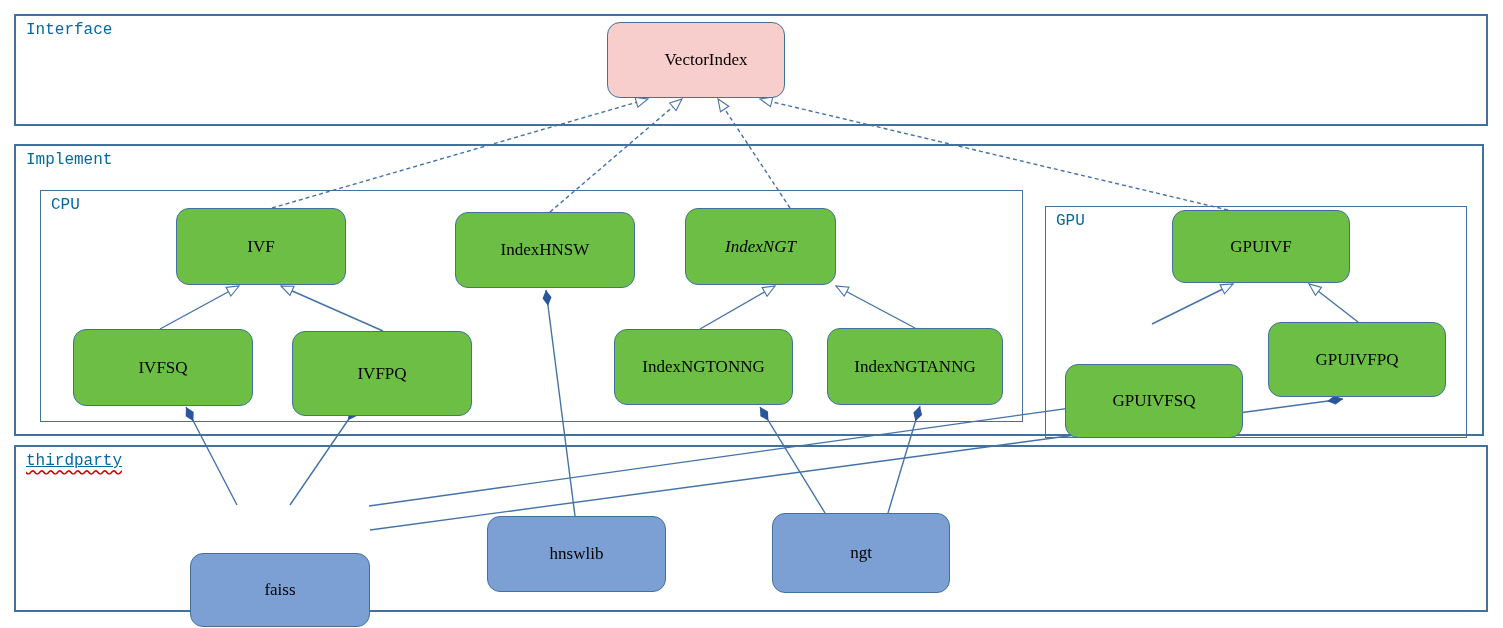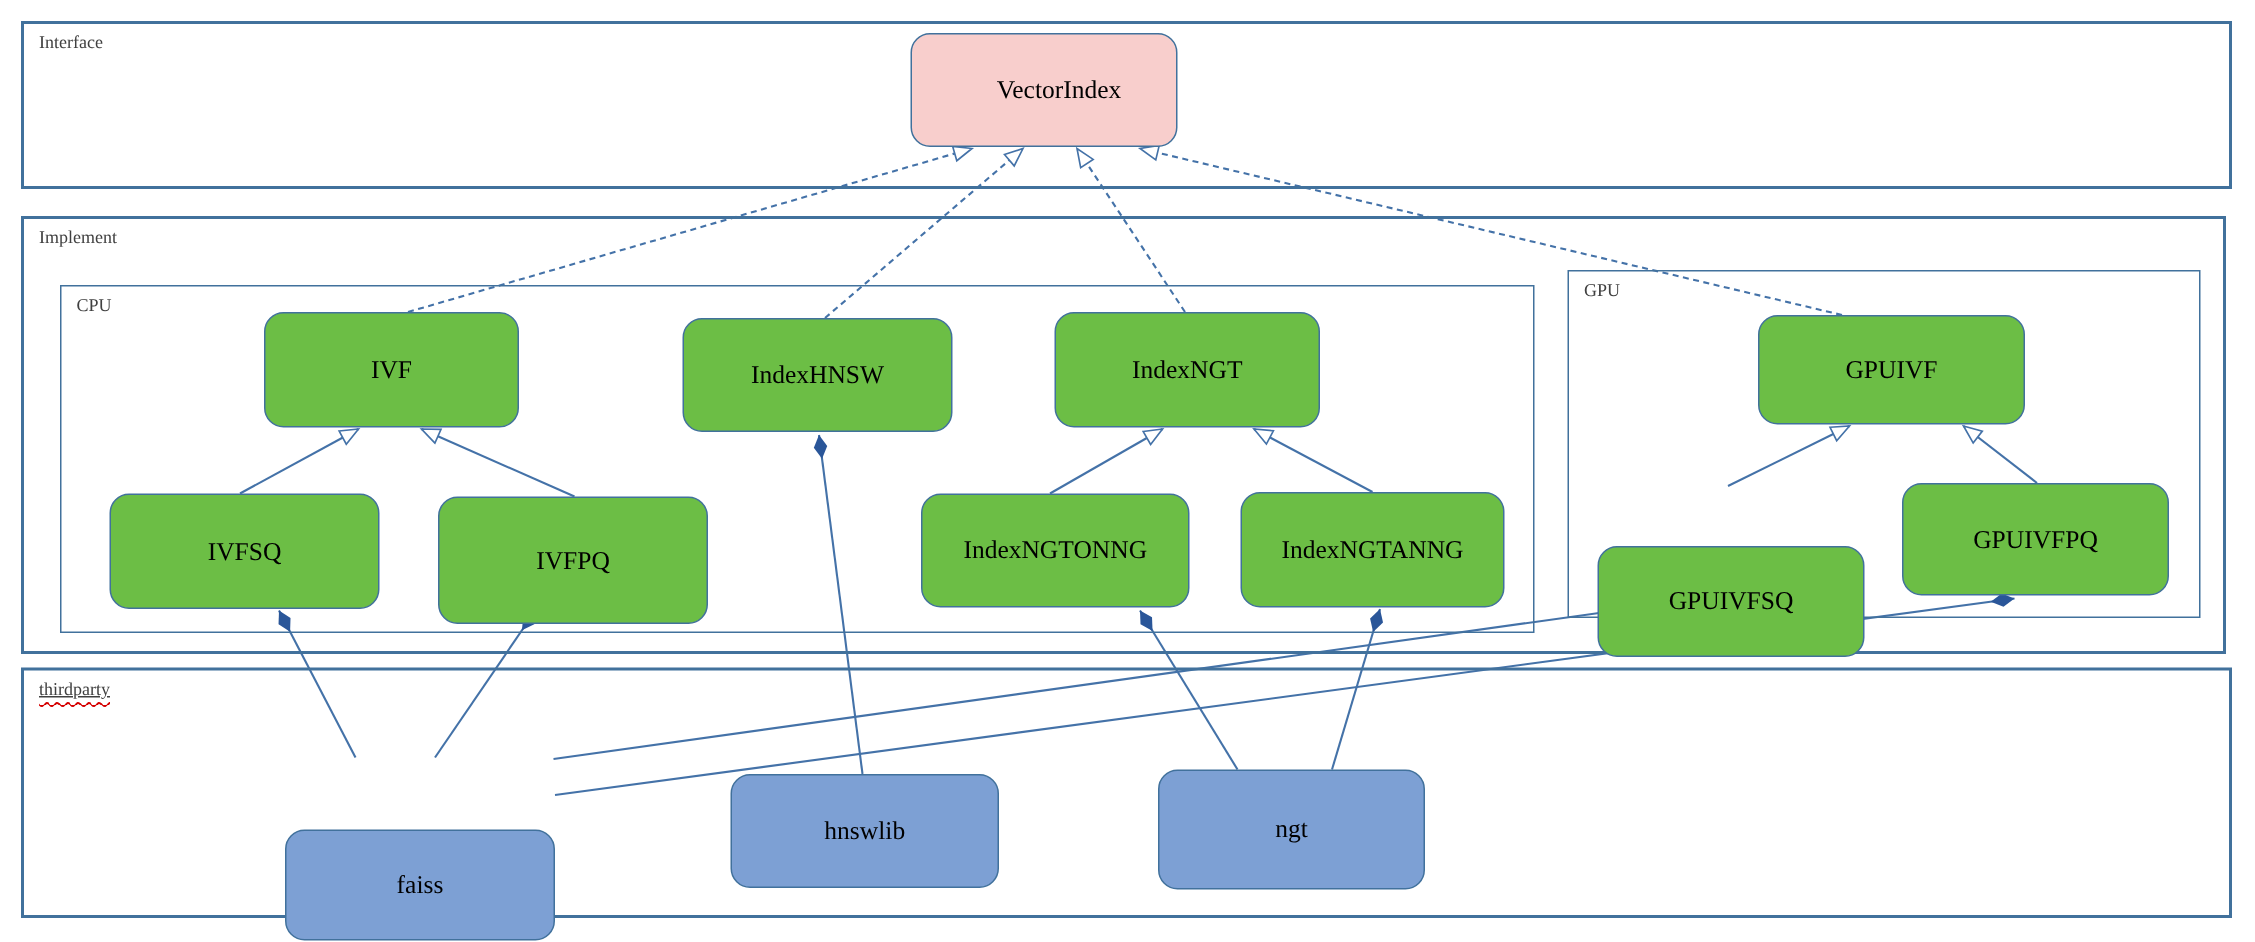--- a/index.html
+++ b/index.html
@@ -13,22 +13,22 @@
   #edges { position:absolute; left:0; top:0; width:1503px; height:628px; }
   .section {
     position:absolute;
     border:2px solid var(--border, #41719c);
     background:transparent;
     box-sizing:border-box;
   }
   .section.inner { border-width:1.5px; }
   .sec-label {
     position:absolute; left:10px; top:5px;
-    font-size:12px; color:#404040;
-    font-family:Liberation Serif, serif;
+    font-size:16px; color:#0369a1;
+    font-family:Liberation Mono, monospace;
     white-space:nowrap;
   }
   .underlined { text-decoration: underline; }
   .squiggle {
     text-decoration: underline wavy var(--spellcheck_red, #d40000);
     text-underline-offset: 4px;
     margin-top: 42px;
   }
   .node {
     position:absolute;
@@ -86,35 +86,35 @@
   </div>
 
   <div class="section" style="left:14px; top:144px; width:1470px; height:292px;">
     <span class="sec-label">Implement</span>
   </div>
 
   <div class="section inner" style="left:40px; top:190px; width:983px; height:232px;">
     <span class="sec-label">CPU</span>
   </div>
 
-  <div class="section inner" style="left:1045px; top:180px; width:422px; height:232px;">
+  <div class="section inner" style="left:1045px; top:206px; width:422px; height:232px;">
     <span class="sec-label">GPU</span>
   </div>
 
   <div class="section" style="left:14px; top:445px; width:1474px; height:167px;">
     <span class="sec-label underlined"><span class="squiggle">thirdparty</span></span>
   </div>
 
   <div class="node iface" style="left:607px; top:22px; width:178px; height:76px;">VectorIndex</div>
 
   <div class="node cls" style="left:176px; top:208px; width:170px; height:77px;">IVF</div>
 
   <div class="node cls" style="left:455px; top:212px; width:180px; height:76px;">IndexHNSW</div>
 
-  <div class="node cls" style="left:703px; top:208px; width:177px; height:77px;">IndexNGT</div>
+  <div class="node cls" style="left:685px; top:208px; width:151px; height:77px;font-style:italic;">IndexNGT</div>
 
   <div class="node cls" style="left:73px; top:329px; width:180px; height:77px;">IVFSQ</div>
 
   <div class="node cls" style="left:292px; top:331px; width:180px; height:85px;text-align:right;">IVFPQ</div>
 
   <div class="node cls" style="left:614px; top:329px; width:179px; height:76px;">IndexNGTONNG</div>
 
   <div class="node cls" style="left:827px; top:328px; width:176px; height:77px;">IndexNGTANNG</div>
 
   <div class="node cls" style="left:1172px; top:210px; width:178px; height:73px;">GPUIVF</div>

